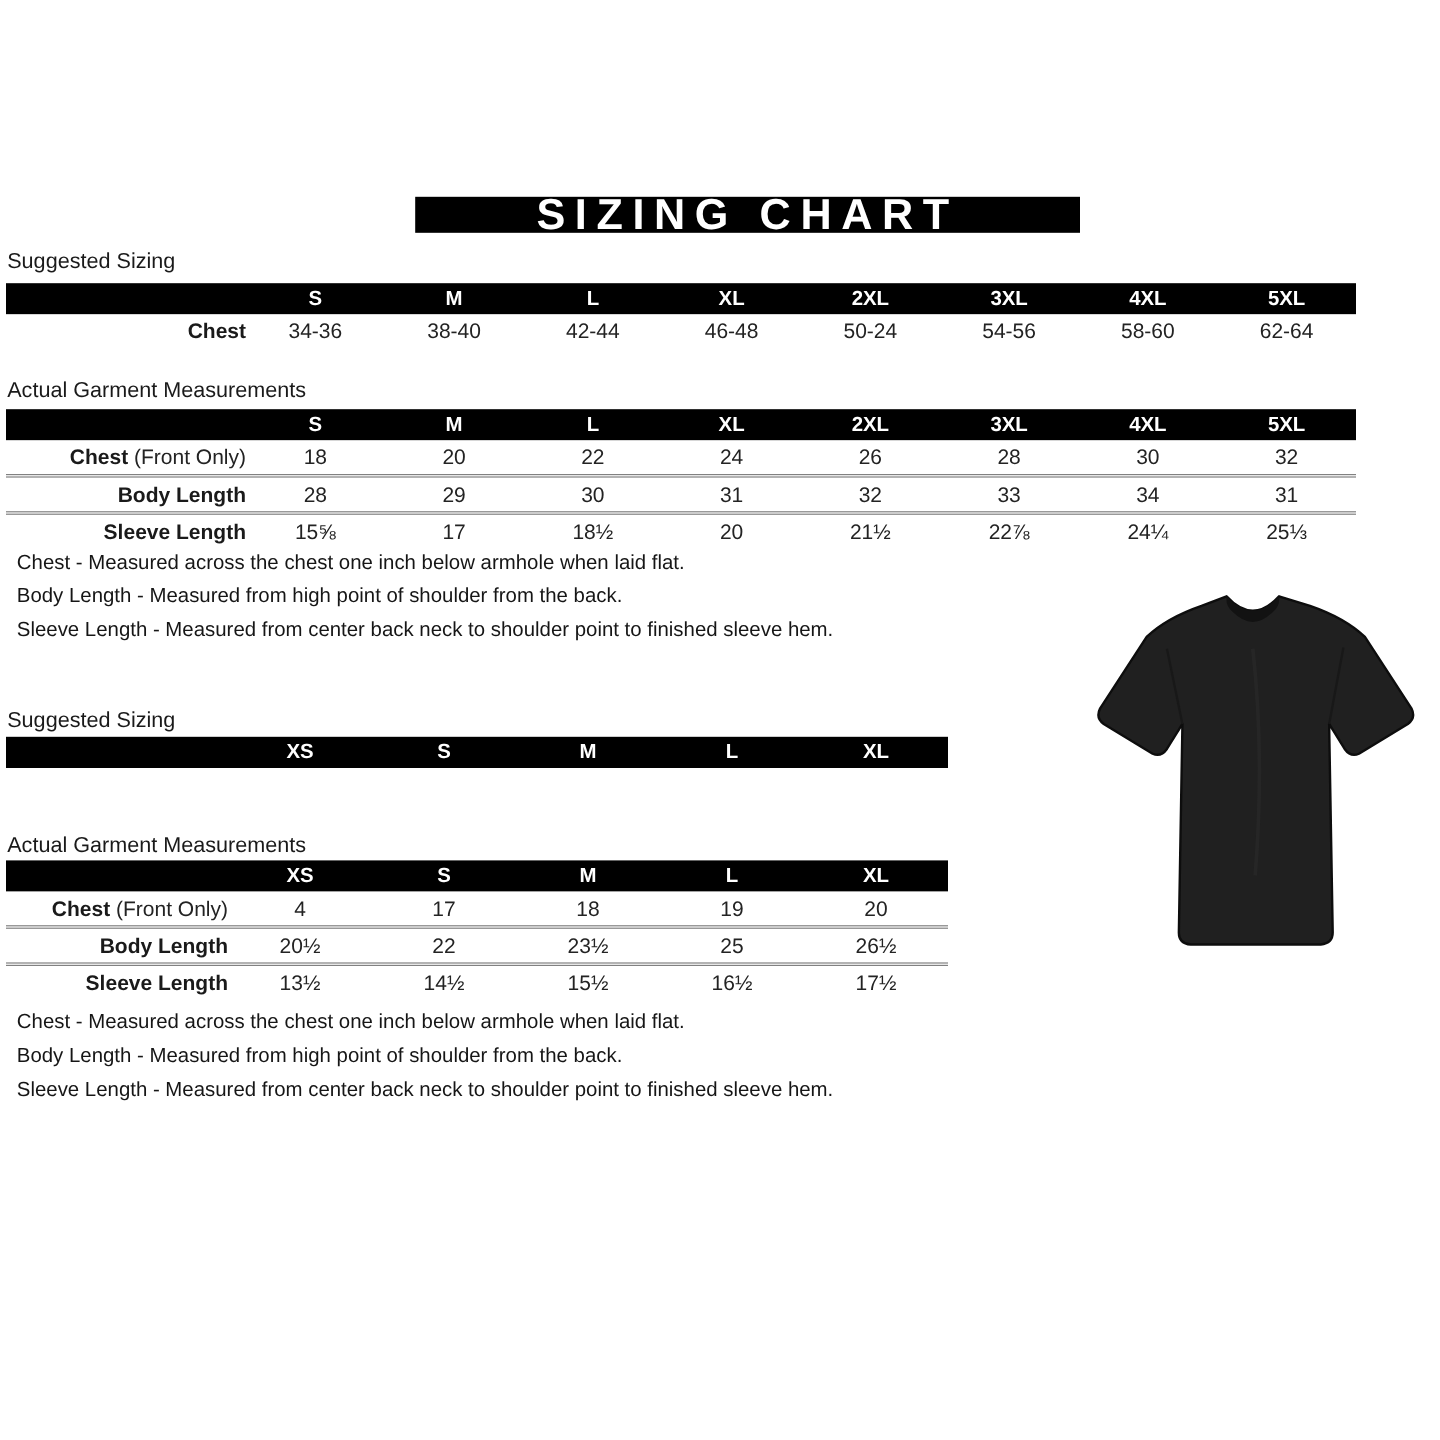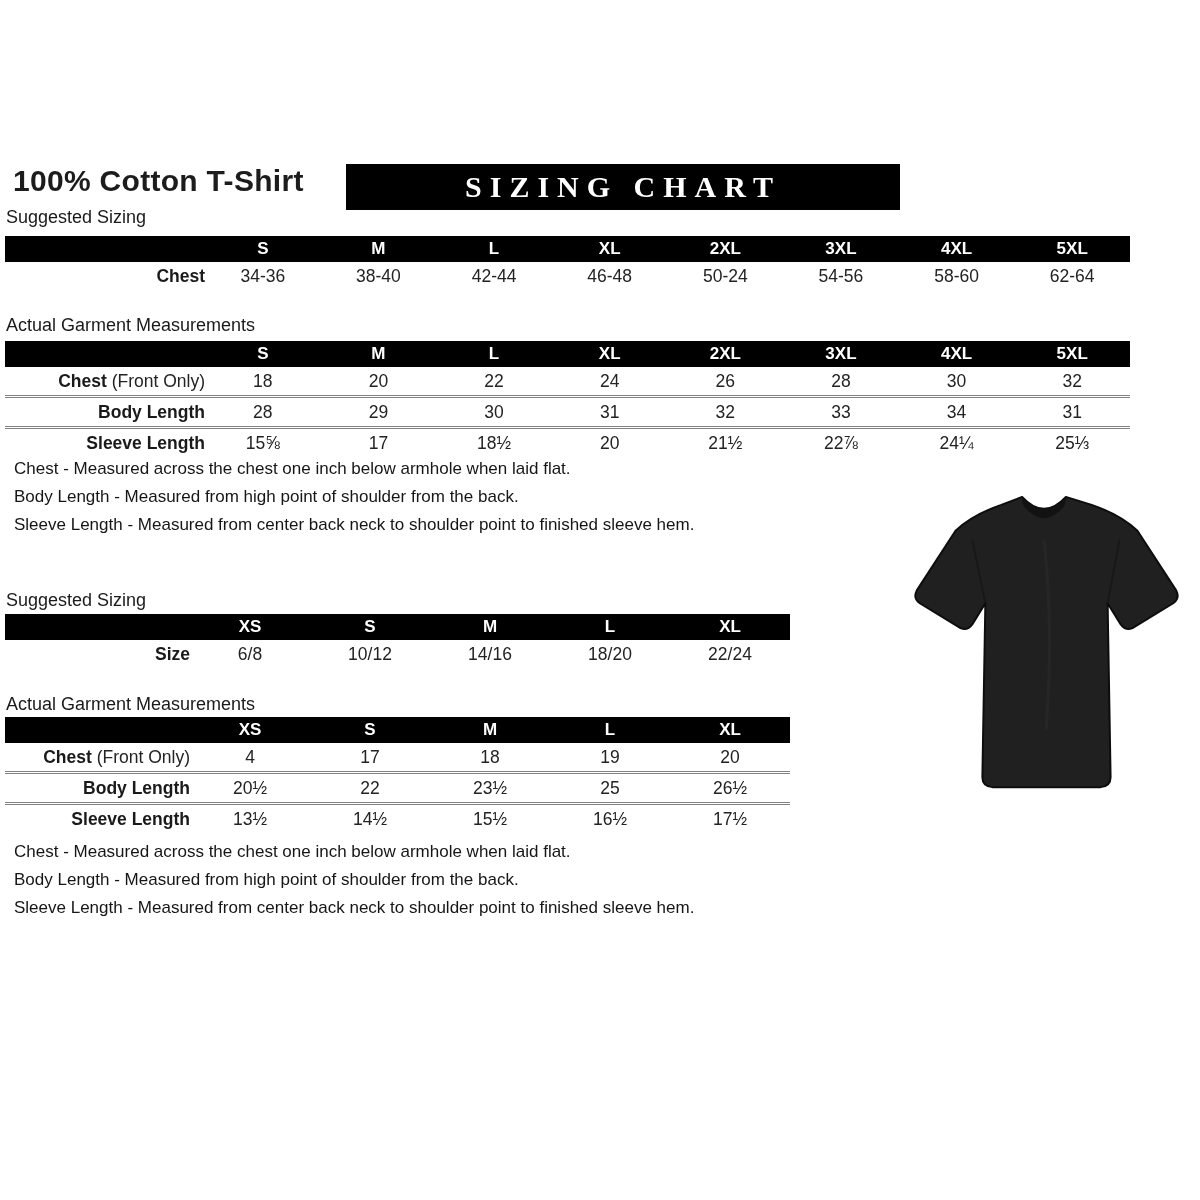--- a/index.html
+++ b/index.html
@@ -8,23 +8,23 @@
     font-family:"Liberation Sans","DejaVu Sans",sans-serif;color:#151515;
   }
   .page{position:relative;width:1200px;height:1200px;background:#fff;overflow:hidden;}
 
   
   .title-main{
     position:absolute;left:13px;top:164px;font-size:30px;font-weight:600;
     letter-spacing:.3px;color:#1c1c1c;white-space:nowrap;
   }
   .banner{
-    position:absolute;left:346px;top:164px;width:554px;height:46px;background:#000;
+    position:absolute;left:346px;top:164px;width:554px;height:30px;background:#000;
     color:#fff;display:flex;align-items:center;justify-content:center;
-    font-size:30px;font-weight:800;letter-spacing:8px;white-space:nowrap;font-family:Liberation Serif, serif;
+    font-size:36px;font-weight:800;letter-spacing:8px;white-space:nowrap;
   }
   .sec-label{position:absolute;left:6px;font-size:18px;color:#1a1a1a;white-space:nowrap;}
   .title-youth{
     position:absolute;left:4px;top:546px;font-size:30px;font-weight:700;
     color:#1c1c1c;white-space:nowrap;
   }
 
   
   .sz-table{position:absolute;left:5px;}
   .sz-table.cols-adult{width:1125px;--lw:200px;}
@@ -46,21 +46,20 @@
   .notes{position:absolute;left:14px;font-size:17px;line-height:28px;color:#161616;white-space:nowrap;}
 
   
   .tee-wrap{position:absolute;left:893px;top:481px;width:302px;height:328px;}
 </style>
 </head>
 <body>
 
 <div class="page">
 
-  <div class="title-main">100% Cotton T-Shirt</div>
   <div class="banner">SIZING CHART</div>
 
   <div class="sec-label" style="top:207px;">Suggested Sizing</div>
   <div class="sz-table cols-adult" style="top:236px;">
       <div class="t-head">
         <div class="t-label"></div>
         <div class="t-col">S</div>
         <div class="t-col">M</div>
         <div class="t-col">L</div>
         <div class="t-col">XL</div>
@@ -139,28 +138,20 @@
 
   <div class="sec-label" style="top:590px;">Suggested Sizing</div>
   <div class="sz-table cols-youth" style="top:614px;">
       <div class="t-head">
         <div class="t-label"></div>
         <div class="t-col">XS</div>
         <div class="t-col">S</div>
         <div class="t-col">M</div>
         <div class="t-col">L</div>
         <div class="t-col">XL</div>
-      </div>
-      <div class="t-row">
-        <div class="t-label"><b>Size</b></div>
-        <div class="t-col">6/8</div>
-        <div class="t-col">10/12</div>
-        <div class="t-col">14/16</div>
-        <div class="t-col">18/20</div>
-        <div class="t-col">22/24</div>
       </div>
     </div>
 
   <div class="sec-label" style="top:694px;">Actual Garment Measurements</div>
   <div class="sz-table cols-youth" style="top:717px;">
       <div class="t-head">
         <div class="t-label"></div>
         <div class="t-col">XS</div>
         <div class="t-col">S</div>
         <div class="t-col">M</div>

